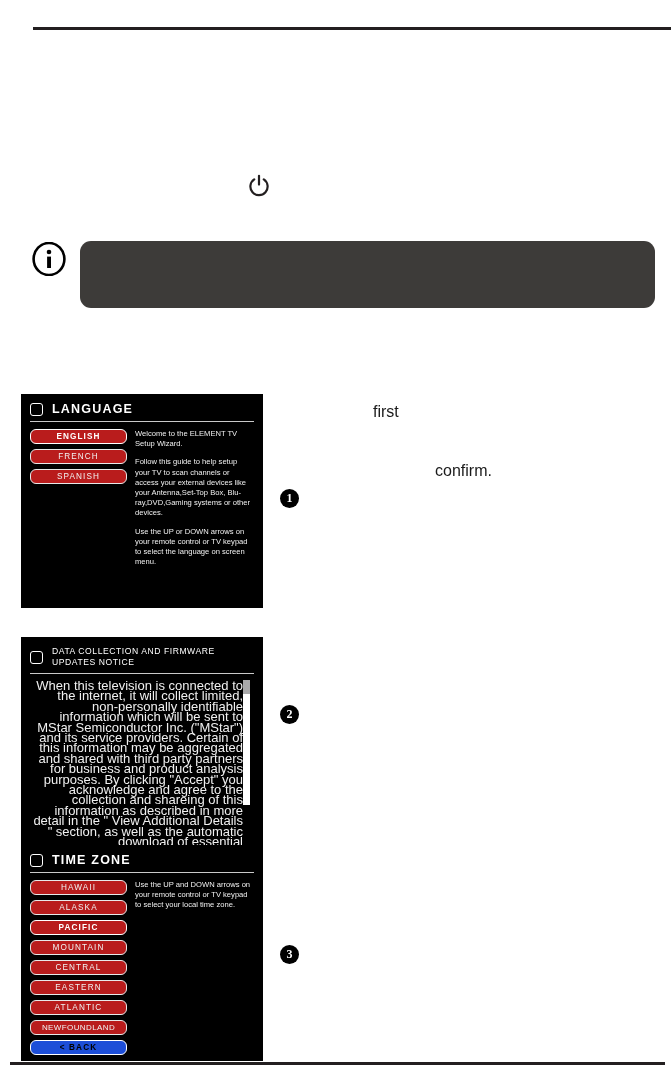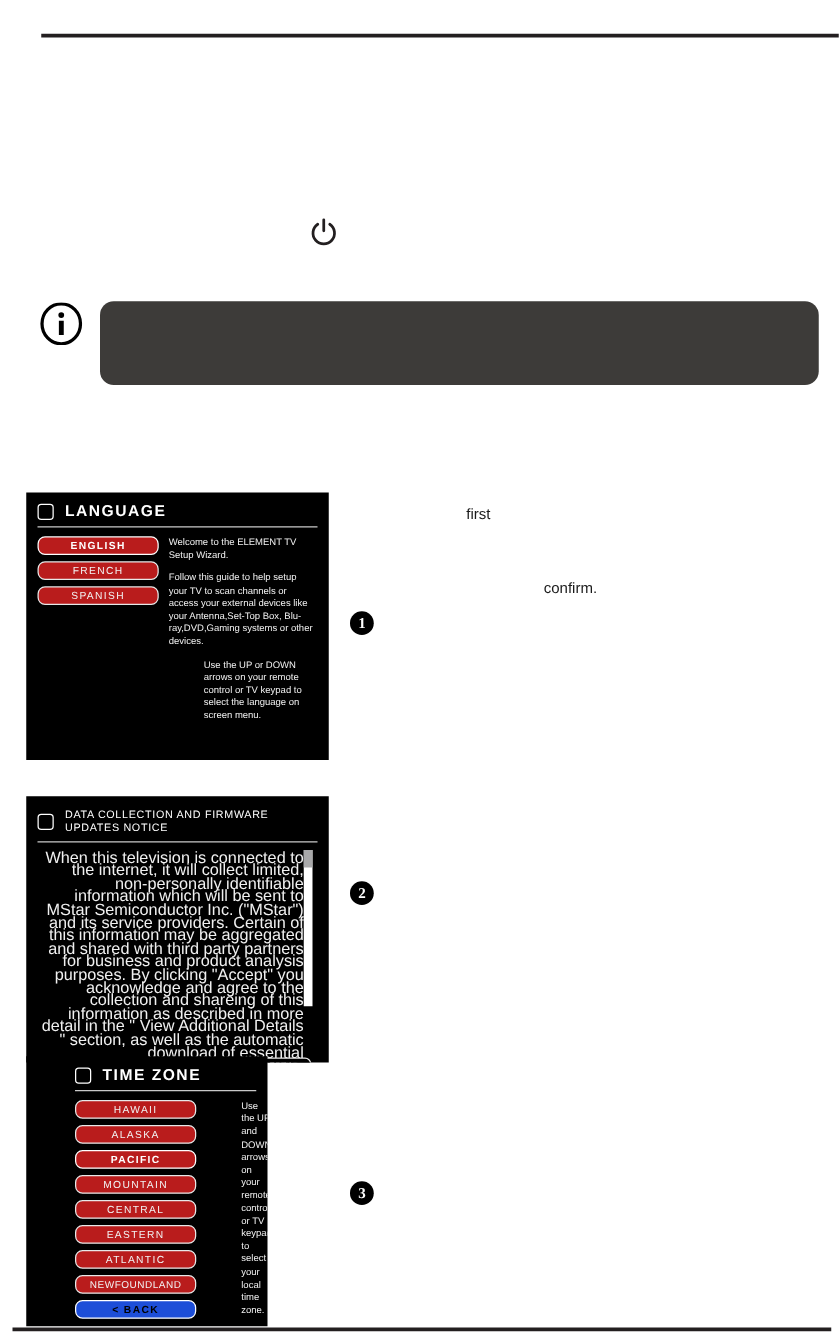--- a/index.html
+++ b/index.html
@@ -72,21 +72,21 @@
   
   .osd {
     position: absolute;
     background: #000000;
     color: #ffffff;
     box-sizing: border-box;
     overflow: hidden;
   }
   #panel-language { left: 21px; top: 394px;  width: 242px; height: 214px; }
   #panel-notice   { left: 21px; top: 637px;  width: 242px; height: 213px; }
-  #panel-timezone { left: 21px; top: 845px;  width: 193px; height: 216px; padding-left: 30px; }
+  #panel-timezone { left: 21px; top: 845px;  width: 242px; height: 216px; }
 
   .osd-head {
     display: flex;
     align-items: center;
     padding: 8px 10px 0 9px;
   }
   .osd-head-glyph {
     width: 13px;
     height: 13px;
     min-width: 13px;
@@ -155,21 +155,21 @@
 
   
   .desc-col {
     flex: 1;
     padding-left: 8px;
     font-size: 7.6px;
     line-height: 10.2px;
     color: #f0f0f0;
   }
   .desc-col p { margin: 0 0 8px 0; }
-  .desc-col p:last-child { margin-bottom: 0; margin-left: 28px; }
+  .desc-col p:last-child { margin-bottom: 0; }
 
   
   .notice-body {
     position: relative;
     padding: 7px 9px 0 9px;
   }
   .notice-text {
     width: 213px;
     font-size: 13px;
     line-height: 10.4px;
@@ -240,21 +240,21 @@
     text-align: center;
     font-family: "Liberation Serif", serif;
   }
   #callout-1 { left: 280px; top: 489px; }
   #callout-2 { left: 280px; top: 705px; }
   #callout-3 { left: 280px; top: 945px; }
 
   
   .loose-word {
     position: absolute;
-    font-size: 12px;
+    font-size: 16px;
     line-height: 15px;
     color: #1a1a1a;
   }
   #word-first   { left: 373px; top: 404px; }
   #word-confirm { left: 435px; top: 463px; }
 </style>
 </head>
 <body>
 
 <div class="rule-top"></div>

